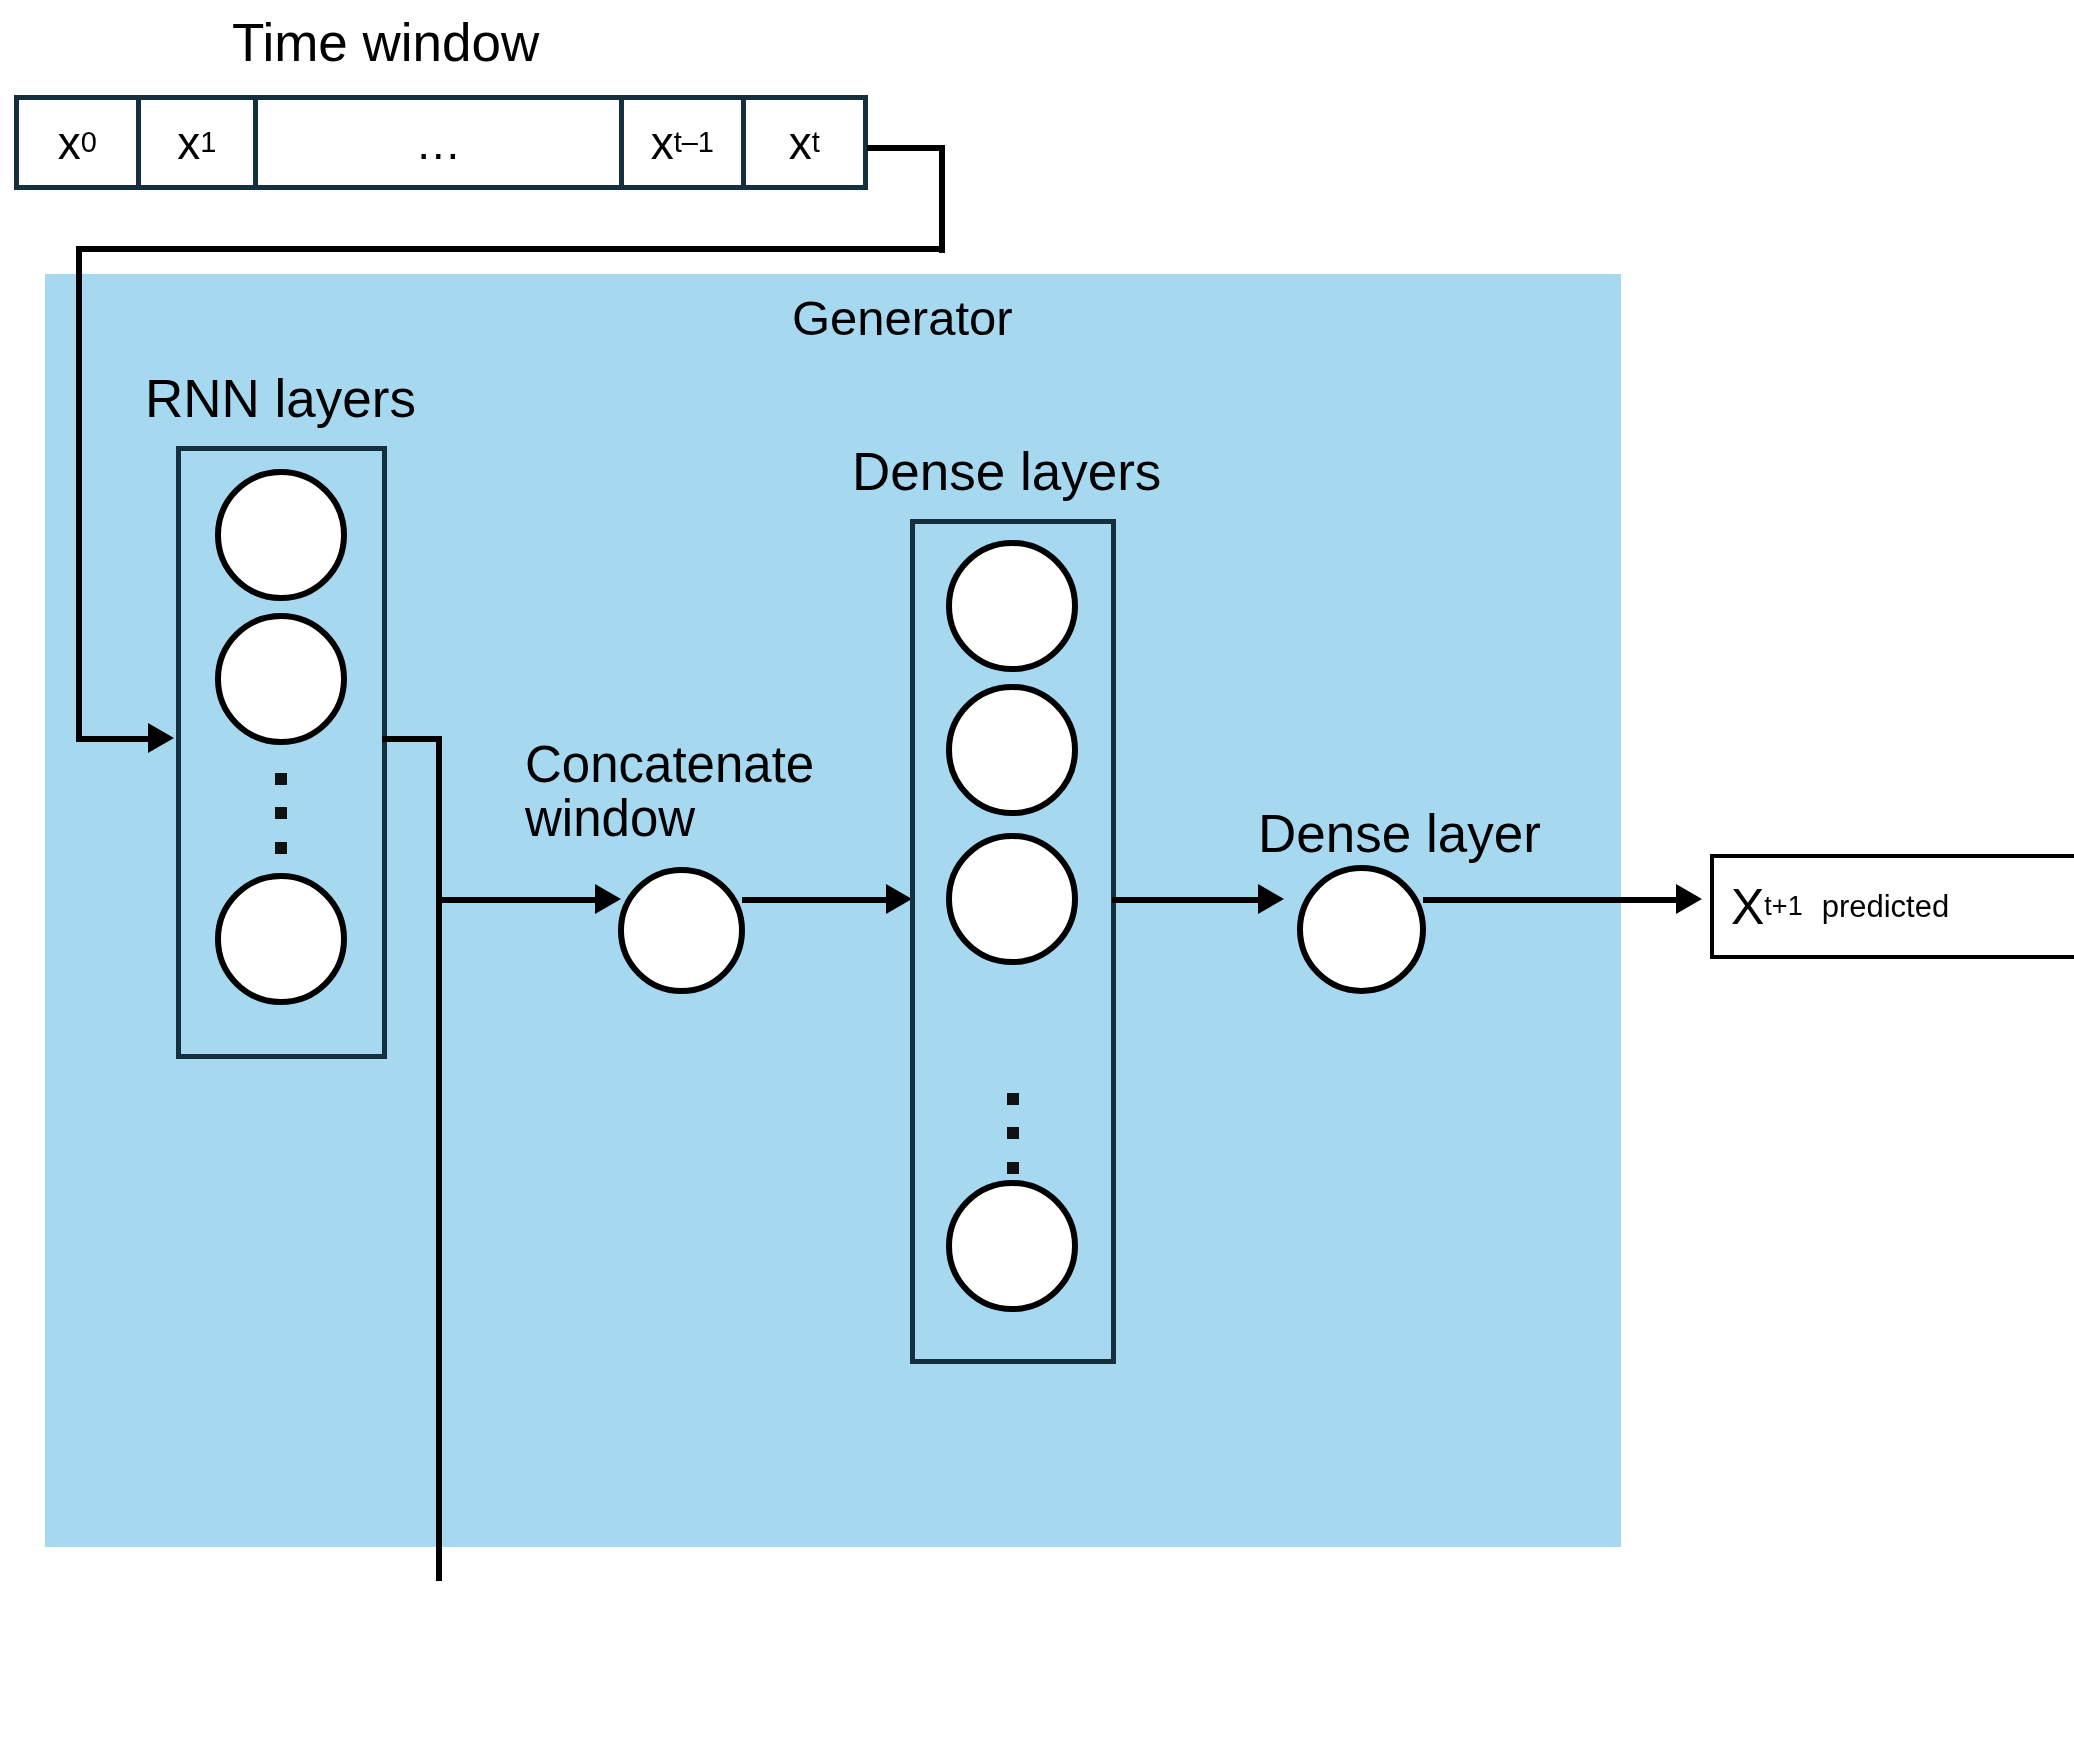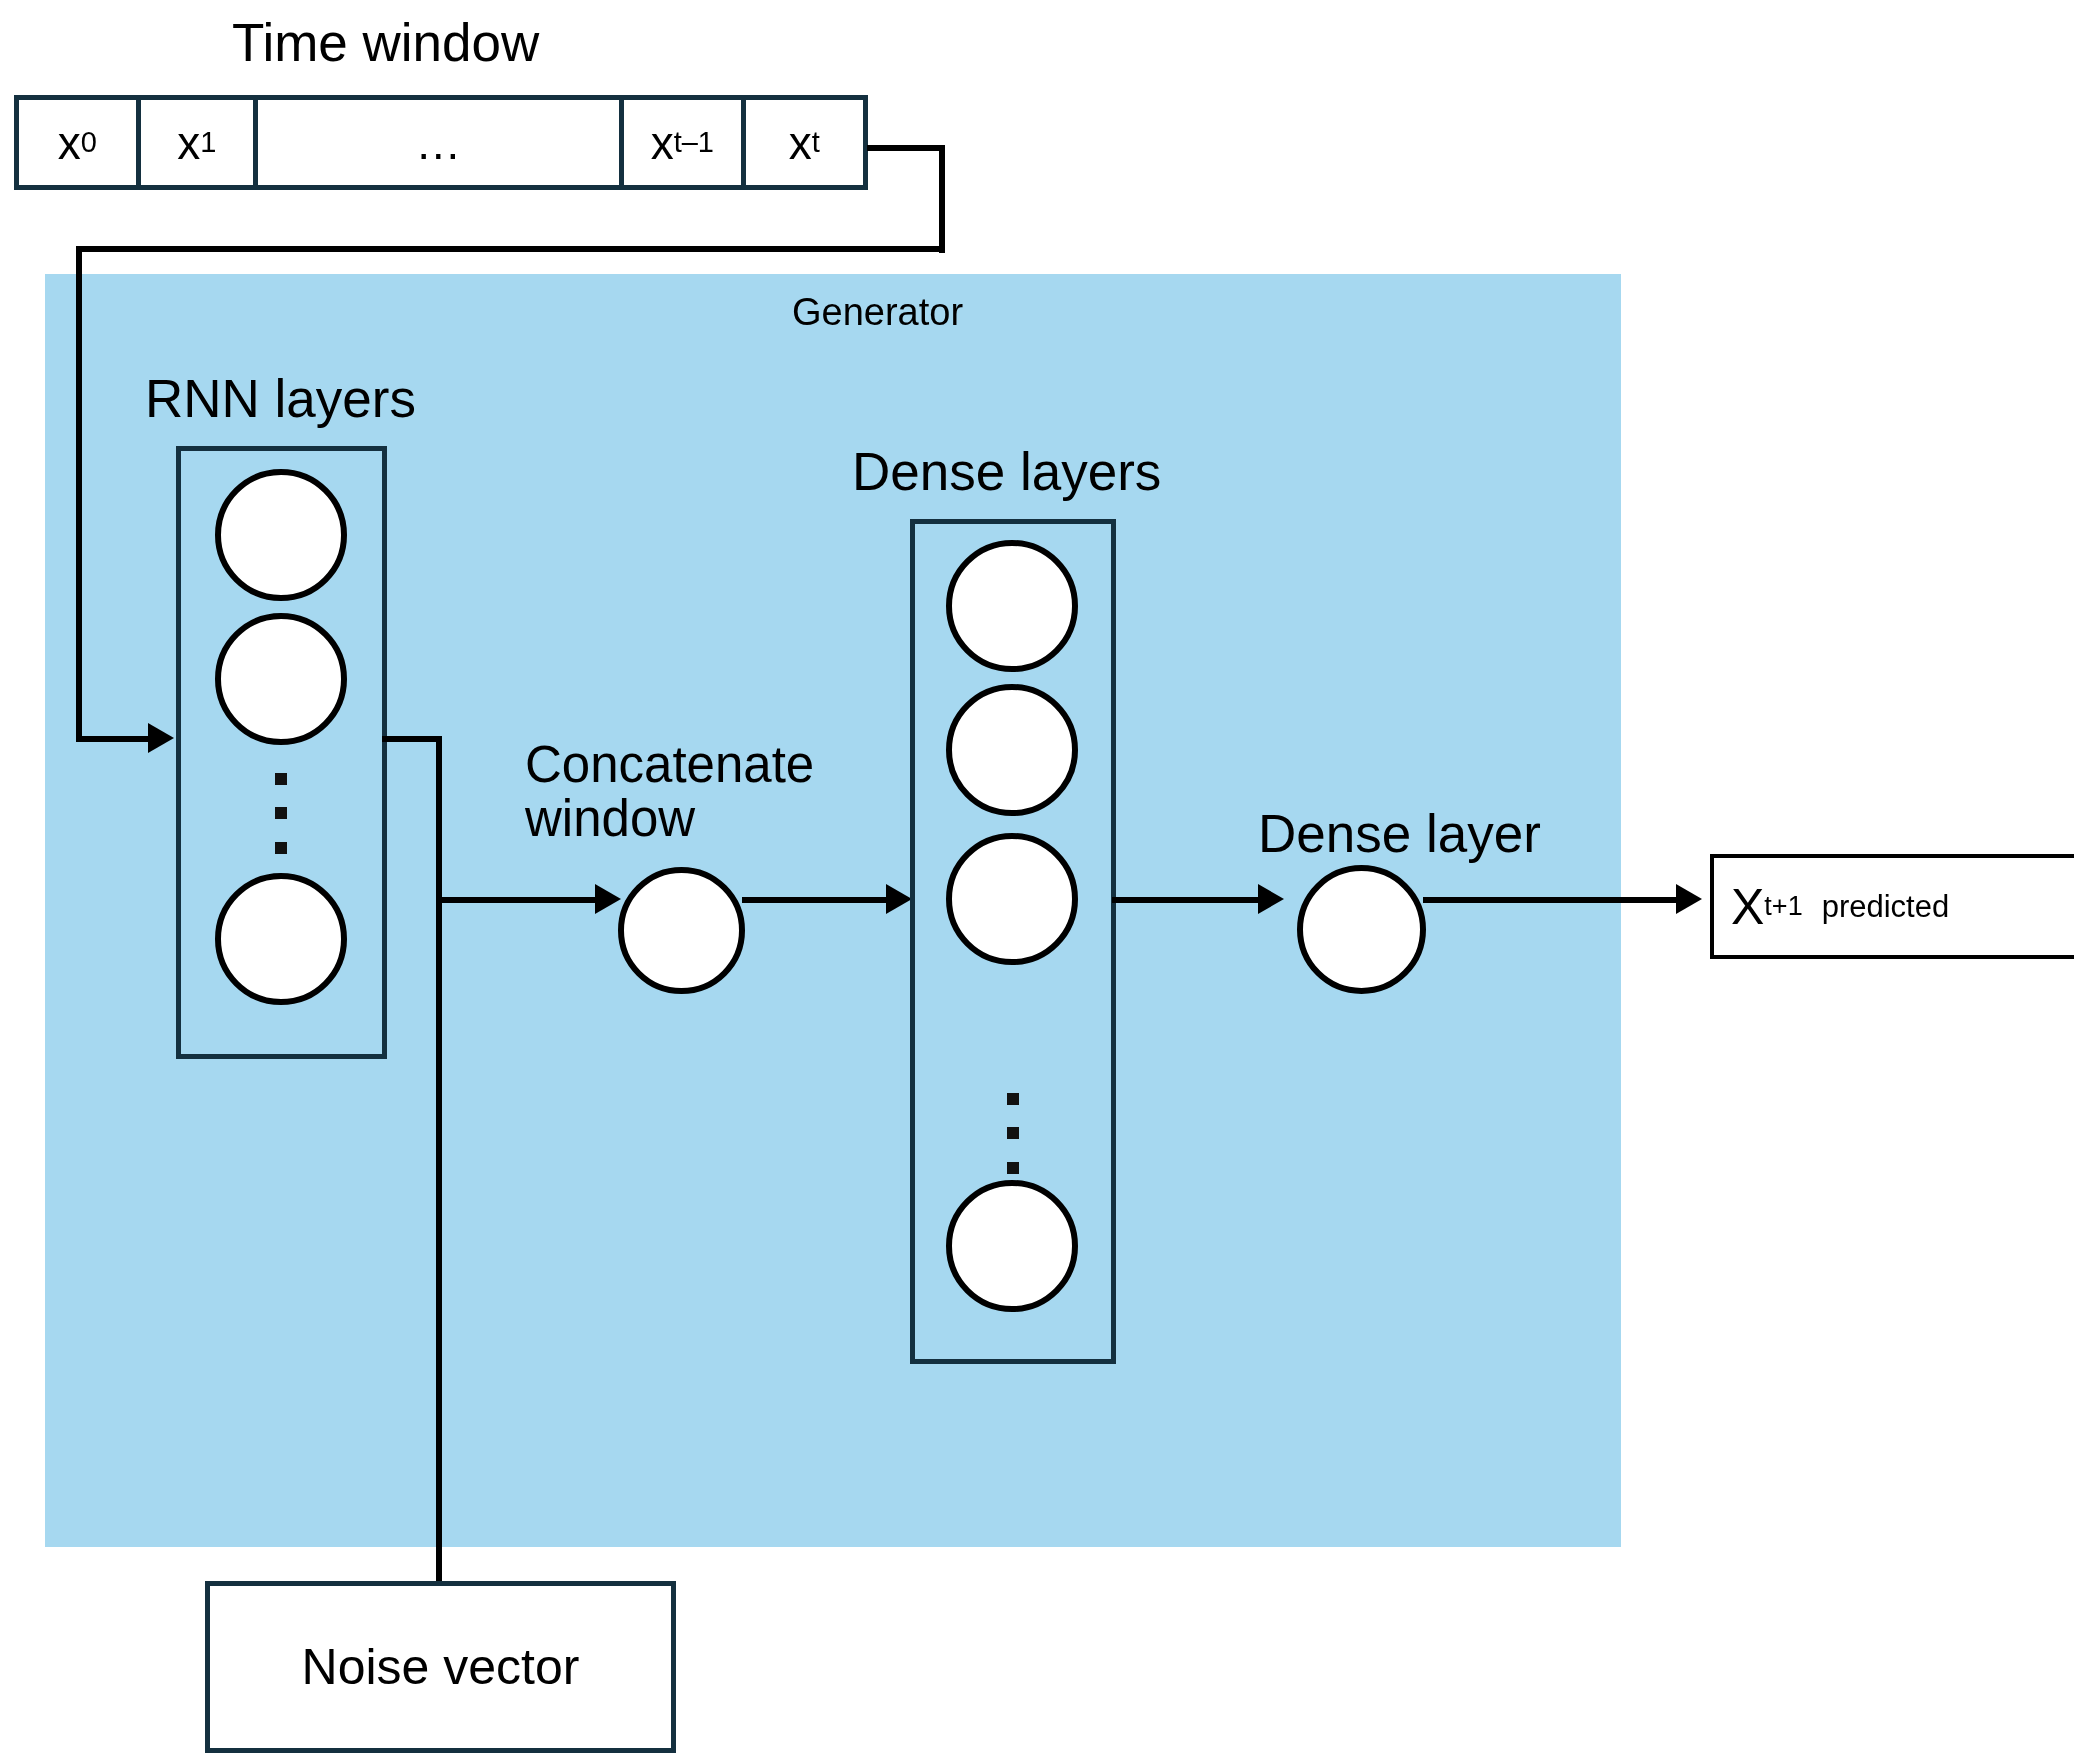--- a/index.html
+++ b/index.html
@@ -24,21 +24,21 @@
   #generator-panel {
     left: 45px;
     top: 274px;
     width: 1576px;
     height: 1273px;
     background: #a6d8f0;
   }
   #generator-label {
     left: 792px;
     top: 293px;
-    font-size: 38px;
+    font-size: 49px;
     line-height: 1.05;
     white-space: nowrap;
   }
 
   
   #time-window-title {
     left: 232px;
     top: 12px;
     font-size: 53px;
     white-space: nowrap;
@@ -245,18 +245,15 @@
 
   <div class="abs hline" style="left:1423px; top:897px; width:258px;"></div>
   <div class="abs arrow-r" style="left:1676px; top:884px;"></div>
 
   <div class="abs plainbox" id="output-box">
     <span class="bigx">X</span>
       <span class="sub">t+1</span>
       <span class="pred">predicted</span>
   </div>
 
-  <div class="abs plainbox" id="noise-vector-box">
-    <span>Noise vector</span>
-  </div>
 
 </div>
 
 
 </body></html>

